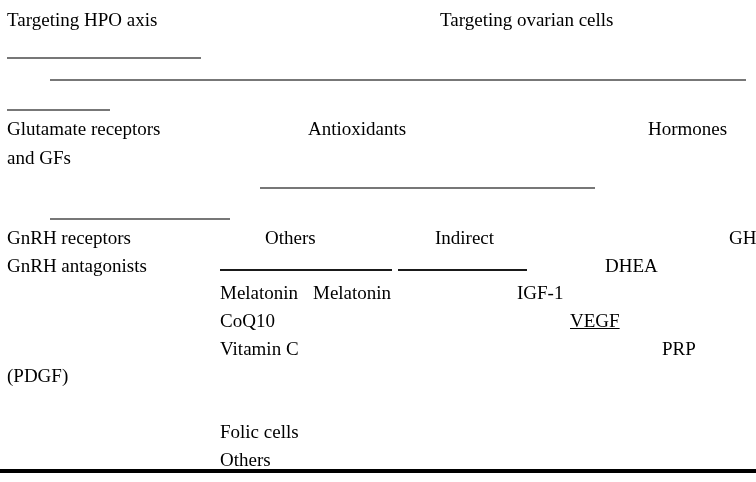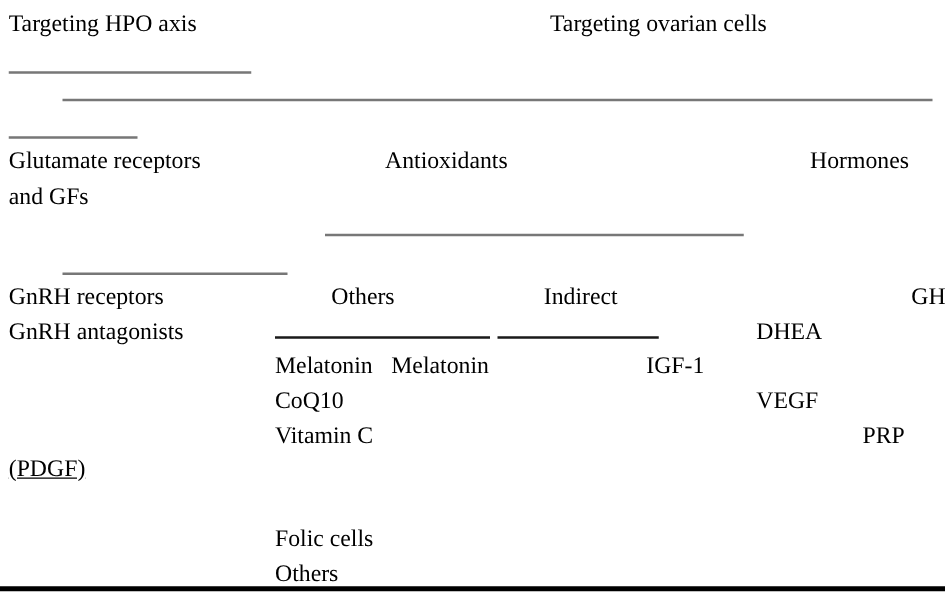--- a/index.html
+++ b/index.html
@@ -87,27 +87,27 @@
   <div class="rule dark" style="left:398px; top:269px; width:129px;"></div>
 
   <div class="txt" style="left:220px; top:283px;">Melatonin</div>
 
   <div class="txt" style="left:313px; top:283px;">Melatonin</div>
 
   <div class="txt" style="left:517px; top:283px;">IGF-1</div>
 
   <div class="txt" style="left:220px; top:311px;">CoQ10</div>
 
-  <div class="txt" style="left:605px; top:311px;">VEGF</div>
+  <div class="txt" style="left:570px; top:311px;text-decoration:underline;">VEGF</div>
 
   <div class="txt" style="left:220px; top:339px;">Vitamin C</div>
 
-  <div class="txt" style="left:690px; top:339px;">PRP</div>
+  <div class="txt" style="left:662px; top:339px;">PRP</div>
 
-  <div class="txt" style="left:7px; top:366px;text-decoration:underline;">(PDGF)</div>
+  <div class="txt" style="left:7px; top:366px;">(PDGF)</div>
 
 
   <div class="txt" style="left:220px; top:422px;">Folic cells</div>
 
   <div class="txt" style="left:220px; top:450px;">Others</div>
 
   <div class="rule bottom" style="left:0px; top:469px; width:756px;"></div>
 
 </div>
 

